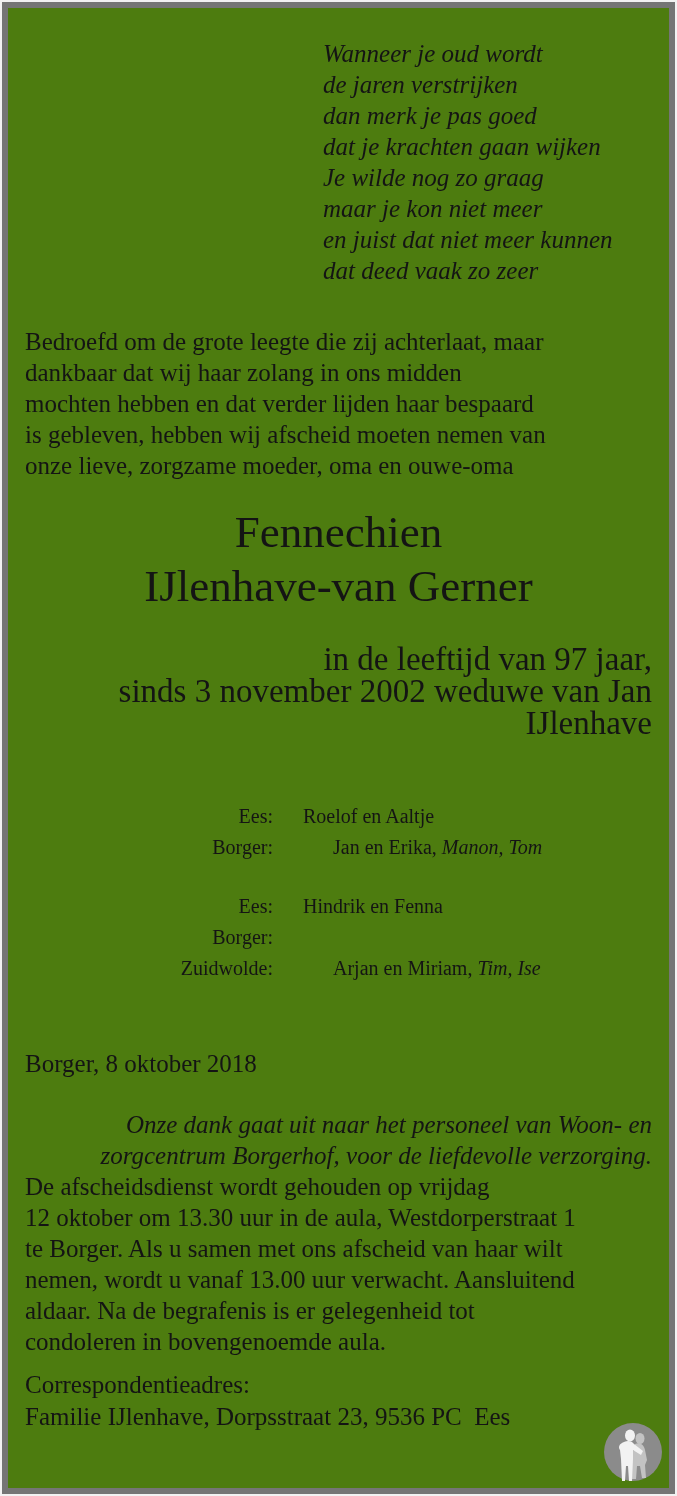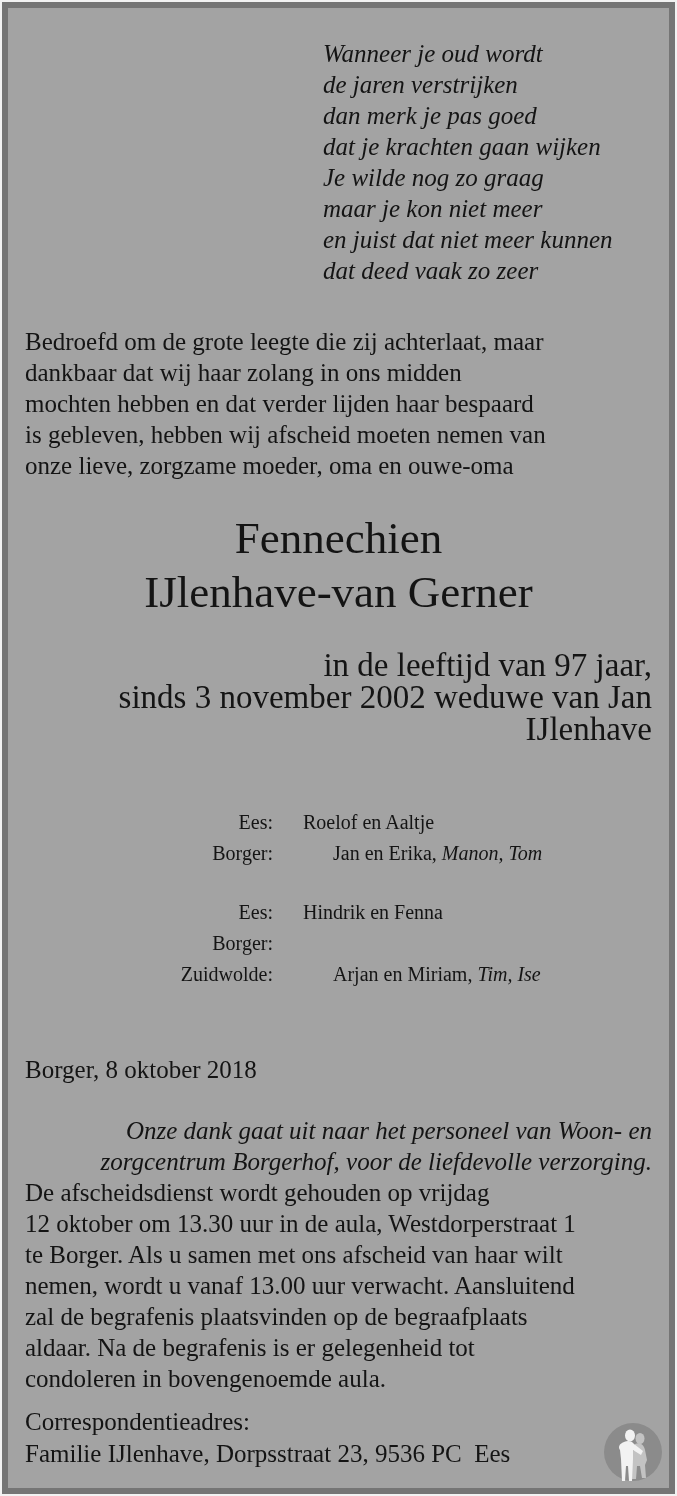--- a/index.html
+++ b/index.html
@@ -14,41 +14,41 @@
     box-sizing: border-box;
     background: #f2f2f2;
     padding: 2px;
   }
   .card {
     position: relative;
     width: 100%;
     height: 100%;
     box-sizing: border-box;
     border: 6px solid #757575;
-    background: #a3a3a3;
+    background: #4d7c0f;
     padding: 0 17px;
     color: #141414;
     overflow: hidden;
   }
   .poem {
     margin-top: 30px;
     margin-left: 298px;
     font-style: italic;
     font-size: 25px;
     line-height: 31px;
     white-space: nowrap;
   }
   .intro {
     margin-top: 40px;
     font-size: 25px;
     line-height: 31px;
     white-space: nowrap;
   }
   .deceased-name {
-    margin-top: 30px;
+    margin-top: 24px;
     text-align: center;
     font-size: 45px;
     line-height: 54px;
   }
   .subtitle {
     margin-top: 30px;
     text-align: right;
     font-size: 33px;
     line-height: 32px;
   }
@@ -178,21 +178,20 @@
     <div class="thanks">
       <div>Onze dank gaat uit naar het personeel van Woon- en</div>
       <div>zorgcentrum Borgerhof, voor de liefdevolle verzorging.</div>
     </div>
 
     <div class="service">
       <div>De afscheidsdienst wordt gehouden op vrijdag</div>
       <div>12 oktober om 13.30 uur in de aula, Westdorperstraat 1</div>
       <div>te Borger. Als u samen met ons afscheid van haar wilt</div>
       <div>nemen, wordt u vanaf 13.00 uur verwacht. Aansluitend</div>
-      <div>zal de begrafenis plaatsvinden op de begraafplaats</div>
       <div>aldaar. Na de begrafenis is er gelegenheid tot</div>
       <div>condoleren in bovengenoemde aula.</div>
     </div>
 
     <div class="correspondence">
       <div>Correspondentieadres:</div>
       <div class="prewrap">Familie IJlenhave, Dorpsstraat 23, 9536 PC  Ees</div>
     </div>
 
     <div class="logo">

